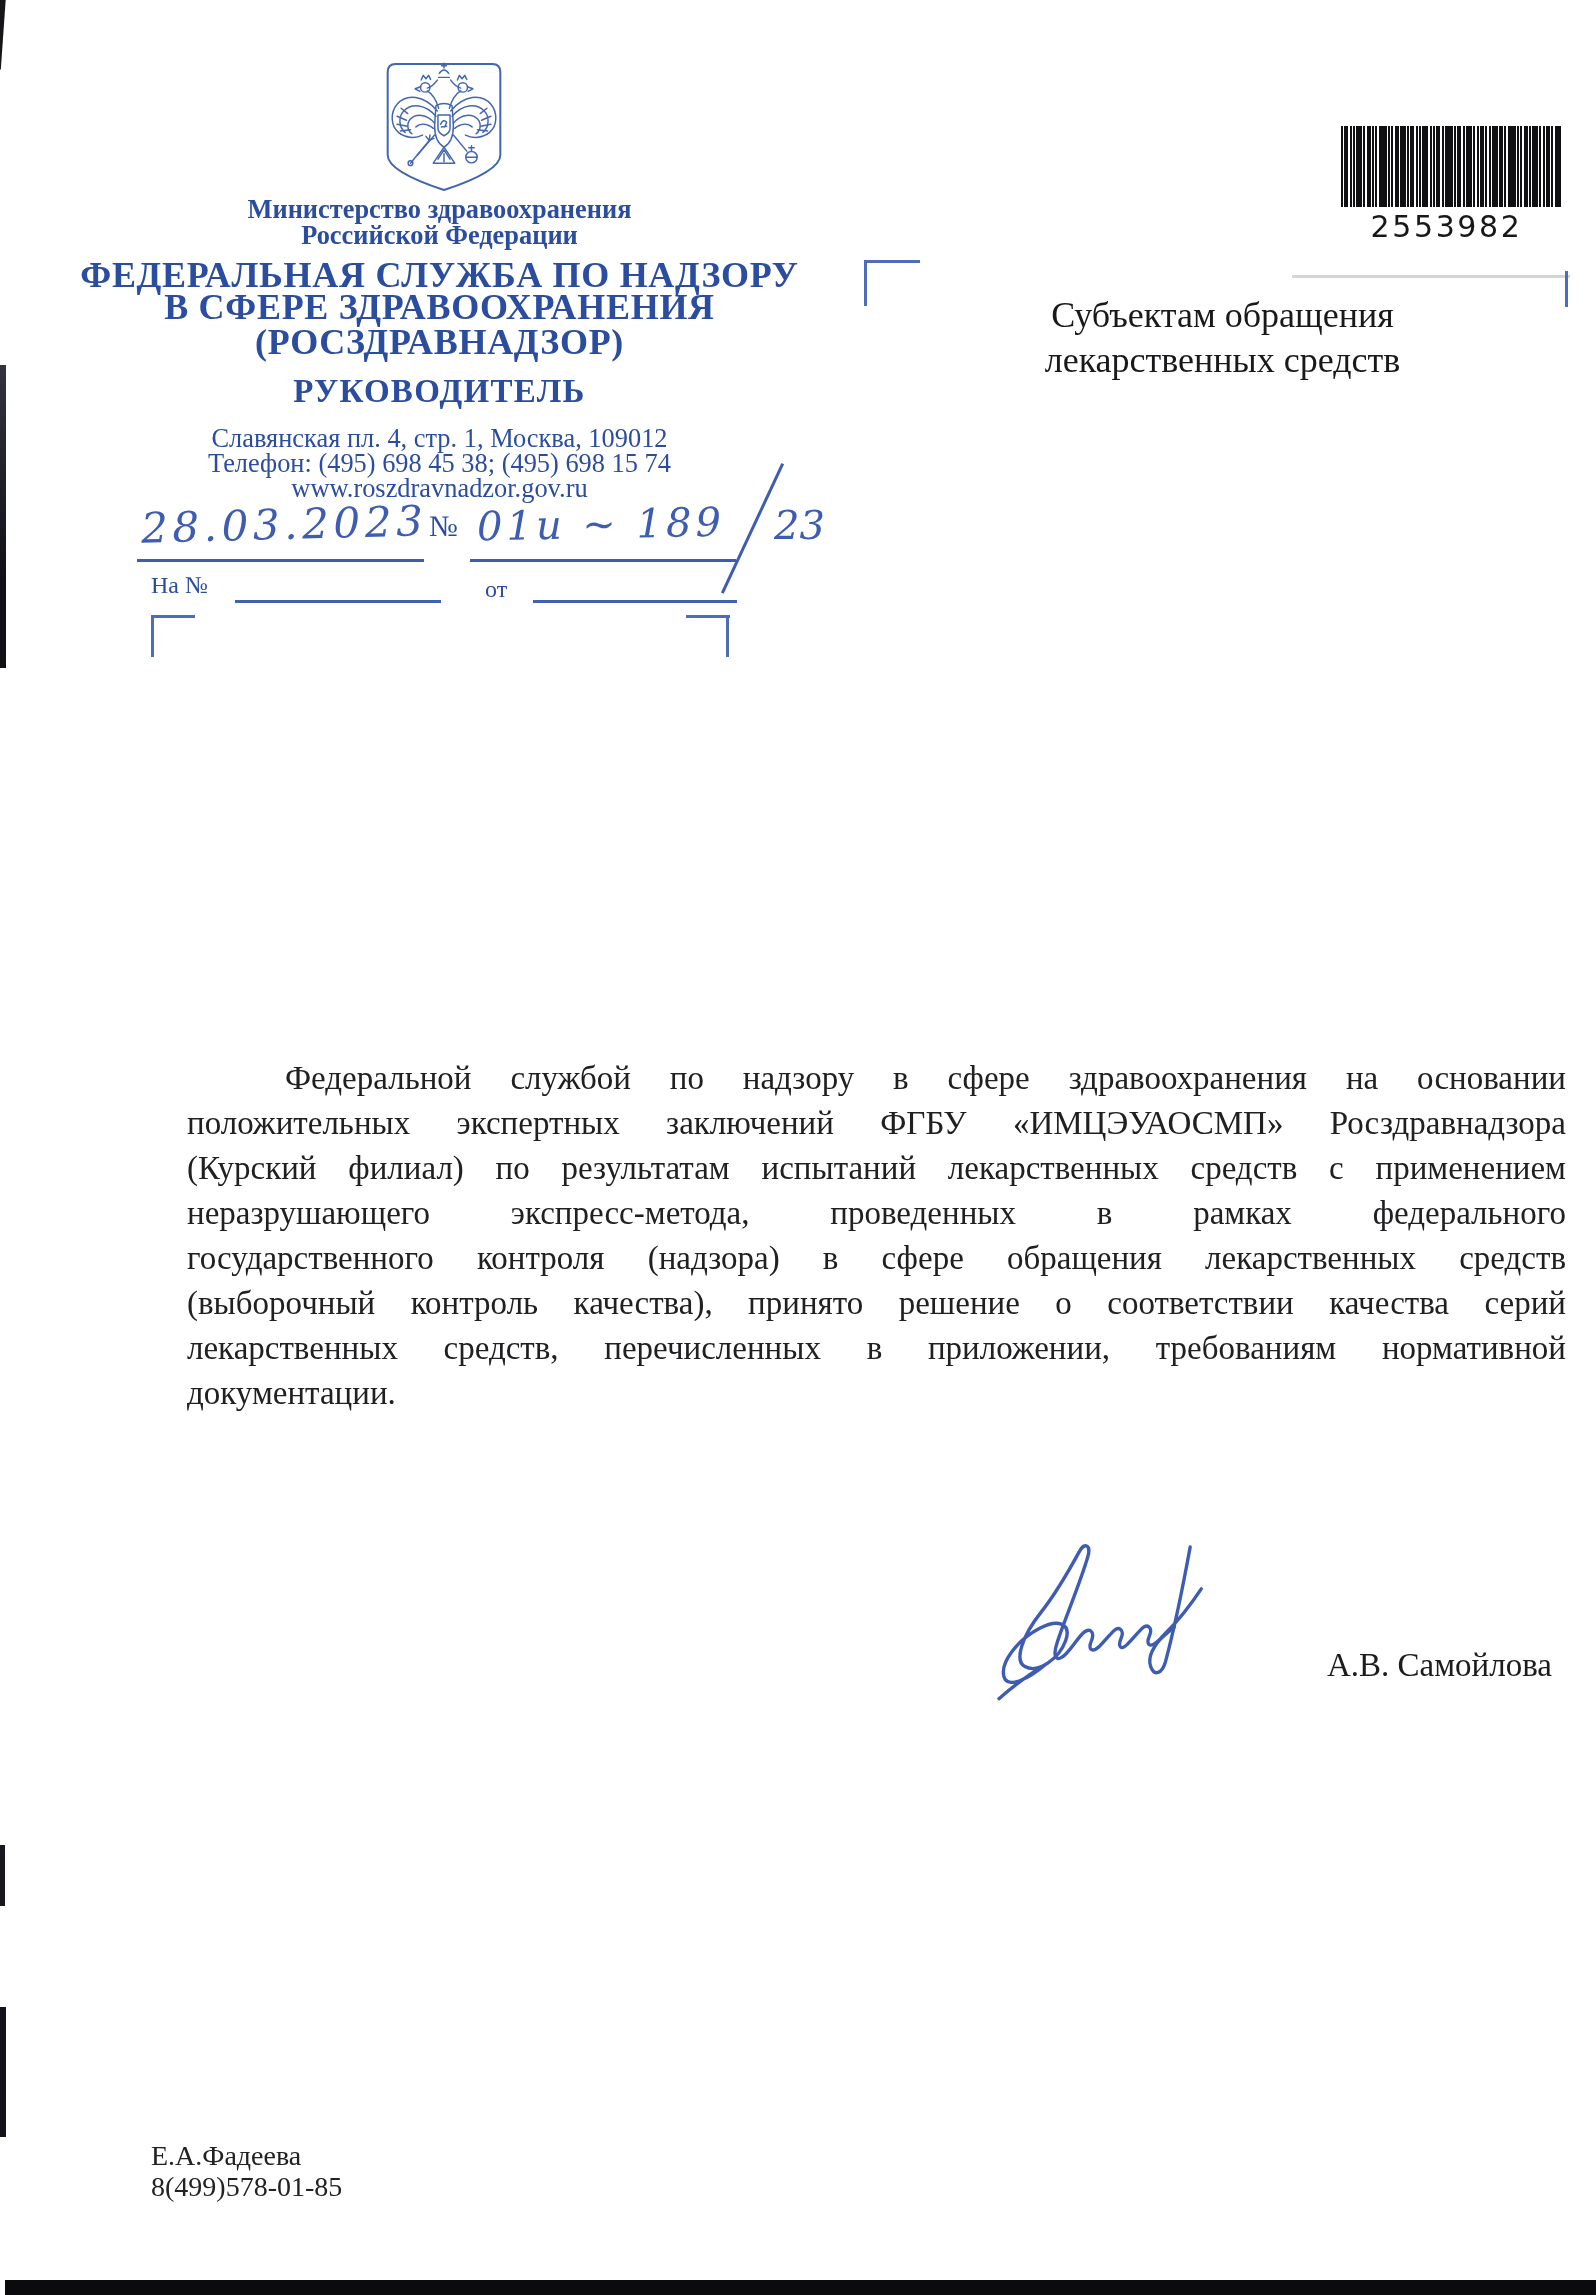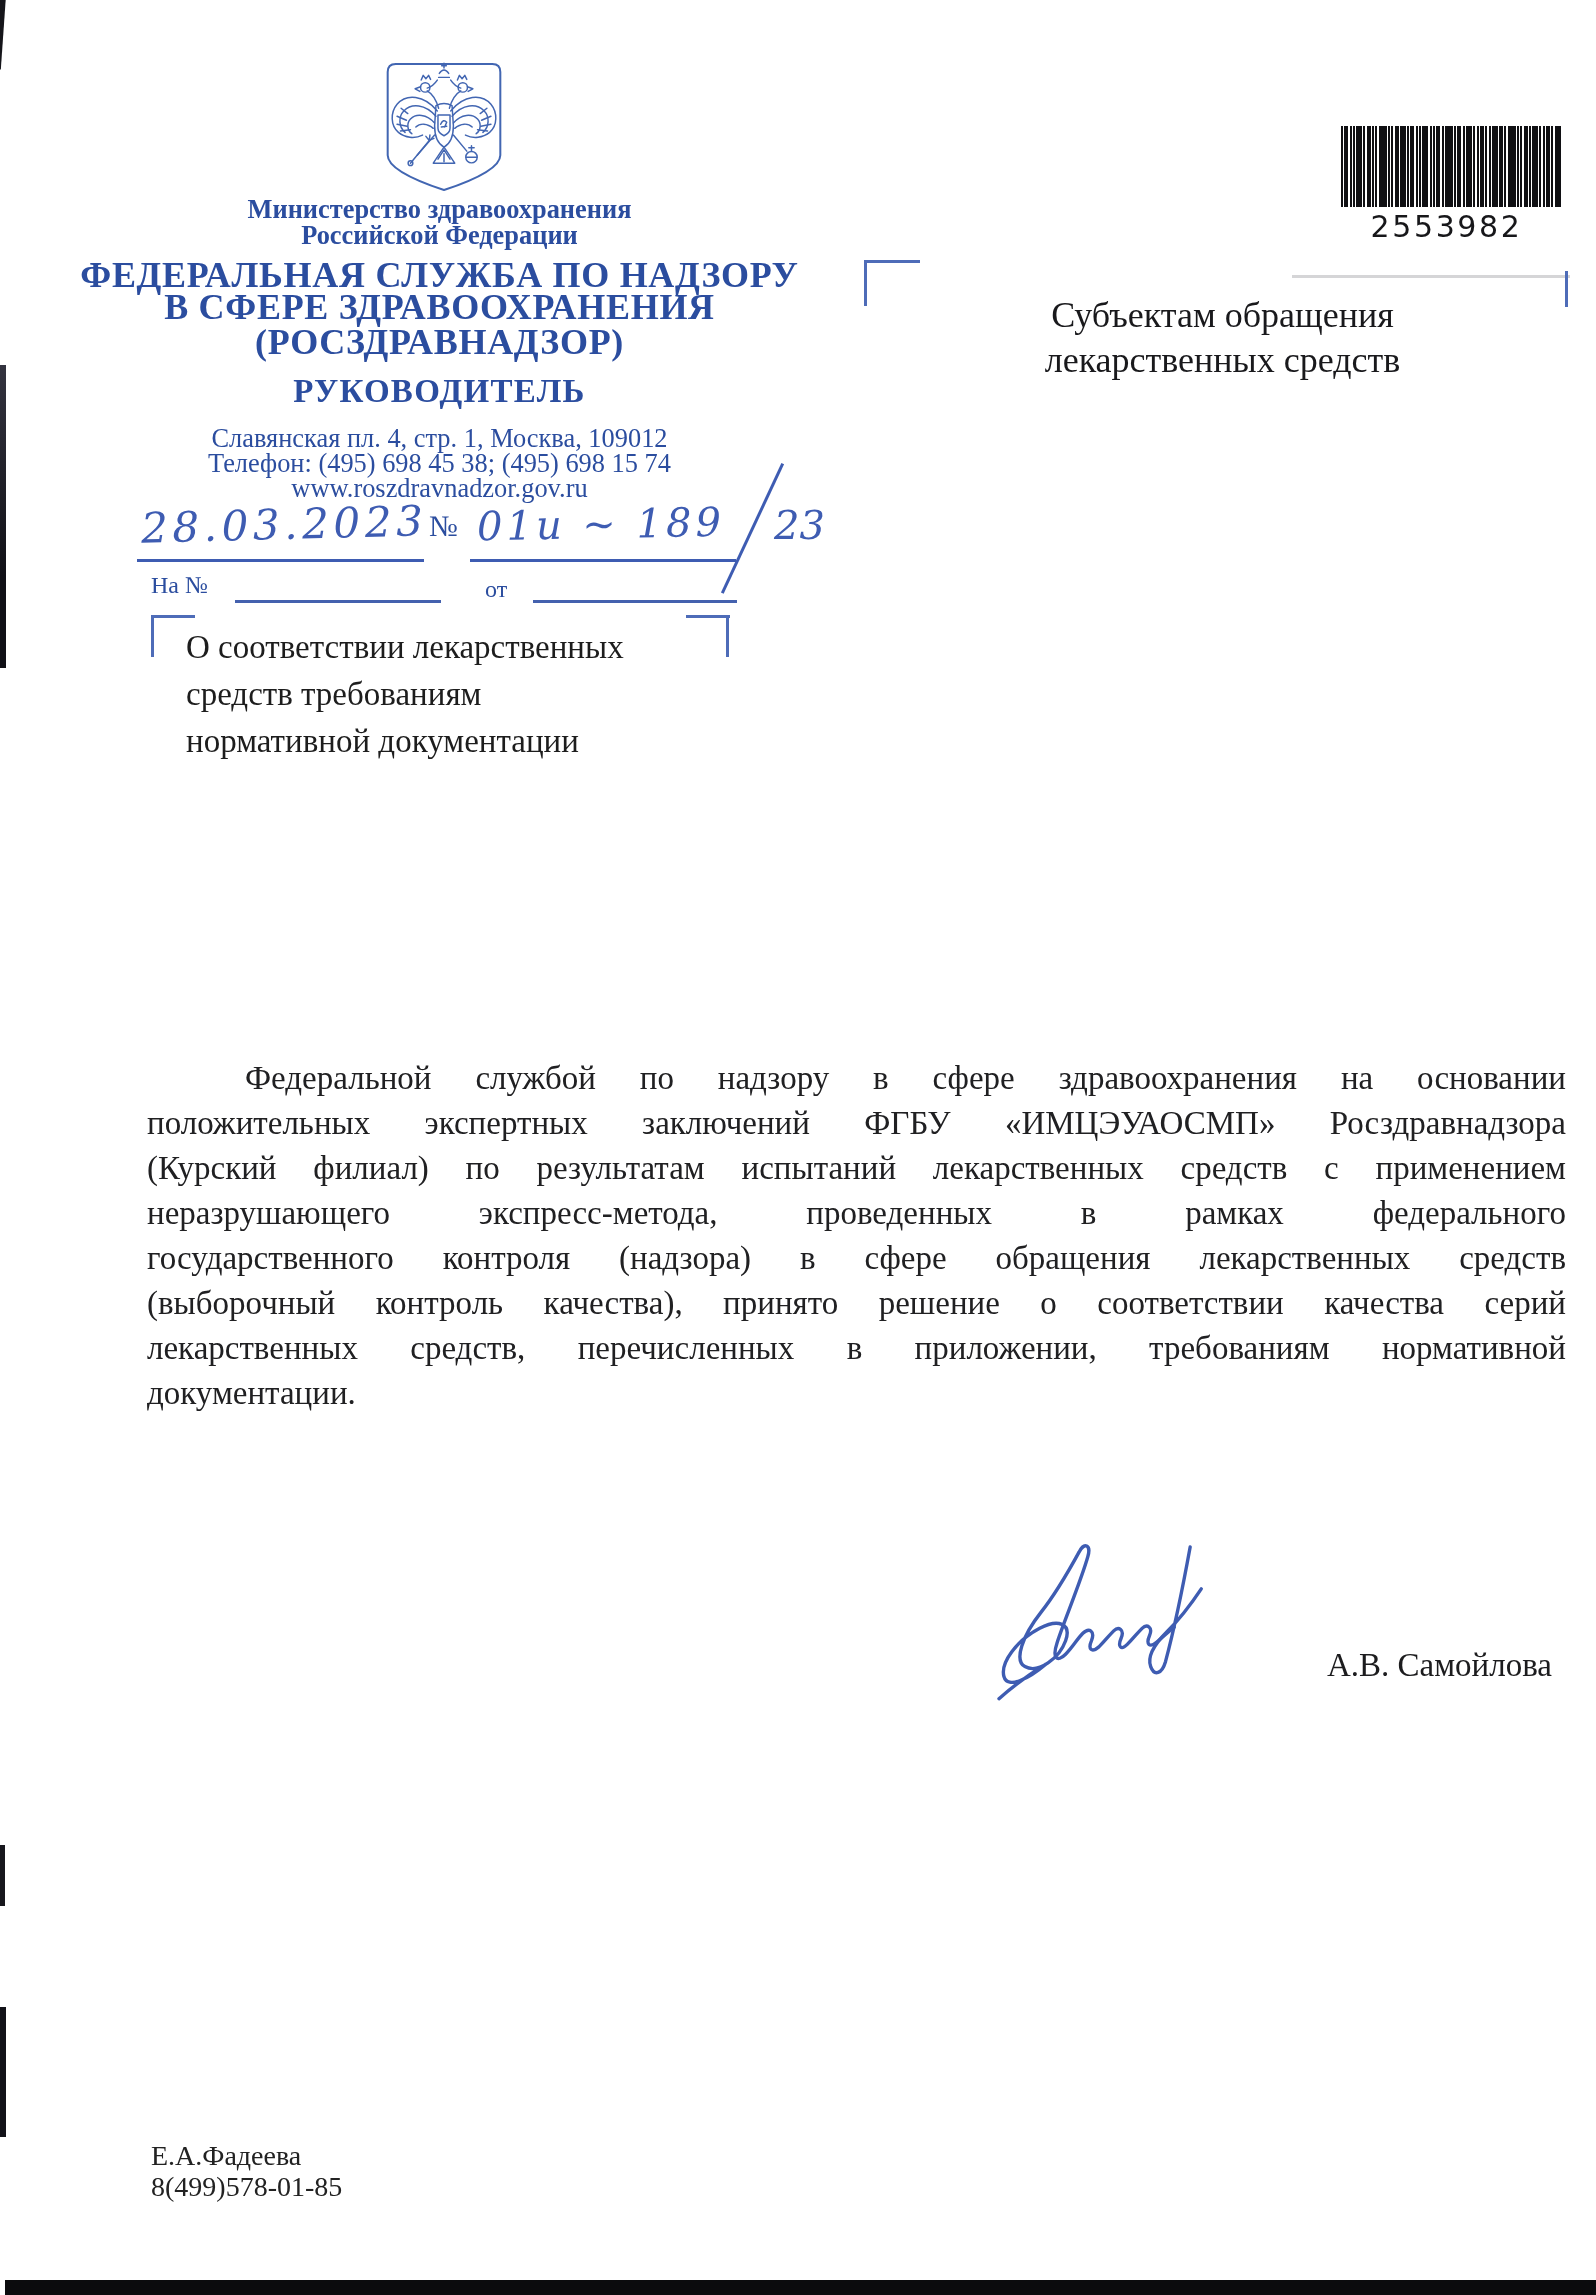--- a/index.html
+++ b/index.html
@@ -64,21 +64,21 @@
 
   
   .c-subj-lh { left:151px; top:615px; width:44px; height:3.3px; }
   .c-subj-lv { left:151px; top:615px; width:3.3px; height:42px; }
   .c-subj-rh { left:686px; top:615px; width:44px; height:3.3px; }
   .c-subj-rv { left:726px; top:615px; width:3.3px; height:42px; }
   .subject { left:186px; top:624px; width:595px; font-size:33px; line-height:47px; color:var(--text,#1d1d1d); }
 
   
   .body-block { left:147px; top:1056px; width:1419px; font-size:33px; color:#202022; }
-  .bline { line-height:45px; text-align:justify; text-align-last:justify; }
+  .bline { line-height:45px; text-align:justify; text-align-last:justify;margin-left:40px; }
   .bline.first { text-indent:98px; }
   .bline.last { text-align-last:left; }
   .attach { left:147px; top:1471px; font-size:33px; color:#202022; }
 
   
   .sig { left:978px; top:1526px; width:264px; height:185px; }
   .signer { left:1222px; top:1647px; width:330px; text-align:right; font-size:33px; color:#1c1c1e; }
 
   
   .exec { left:151px; top:2140px; font-size:28px; color:#222; }
@@ -169,25 +169,20 @@
 
   <div class="abs ref-label na">На №</div>
   <div class="abs rule u-na"></div>
   <div class="abs ref-label ot">от</div>
   <div class="abs rule u-ot"></div>
 
   <div class="abs corner c-subj-lh"></div>
   <div class="abs corner c-subj-lv"></div>
   <div class="abs corner c-subj-rh"></div>
   <div class="abs corner c-subj-rv"></div>
-  <div class="abs subject">
-    <div>О соответствии лекарственных</div>
-    <div>средств требованиям</div>
-    <div>нормативной документации</div>
-  </div>
 
   <div class="abs body-block">
     <div class="bline first">Федеральной службой по надзору в сфере здравоохранения на основании</div>
     <div class="bline">положительных экспертных заключений ФГБУ «ИМЦЭУАОСМП» Росздравнадзора</div>
     <div class="bline">(Курский филиал) по результатам испытаний лекарственных средств с применением</div>
     <div class="bline">неразрушающего экспресс-метода, проведенных в рамках федерального</div>
     <div class="bline">государственного контроля (надзора) в сфере обращения лекарственных средств</div>
     <div class="bline">(выборочный контроль качества), принято решение о соответствии качества серий</div>
     <div class="bline">лекарственных средств, перечисленных в приложении, требованиям нормативной</div>
     <div class="bline last">документации.</div>

